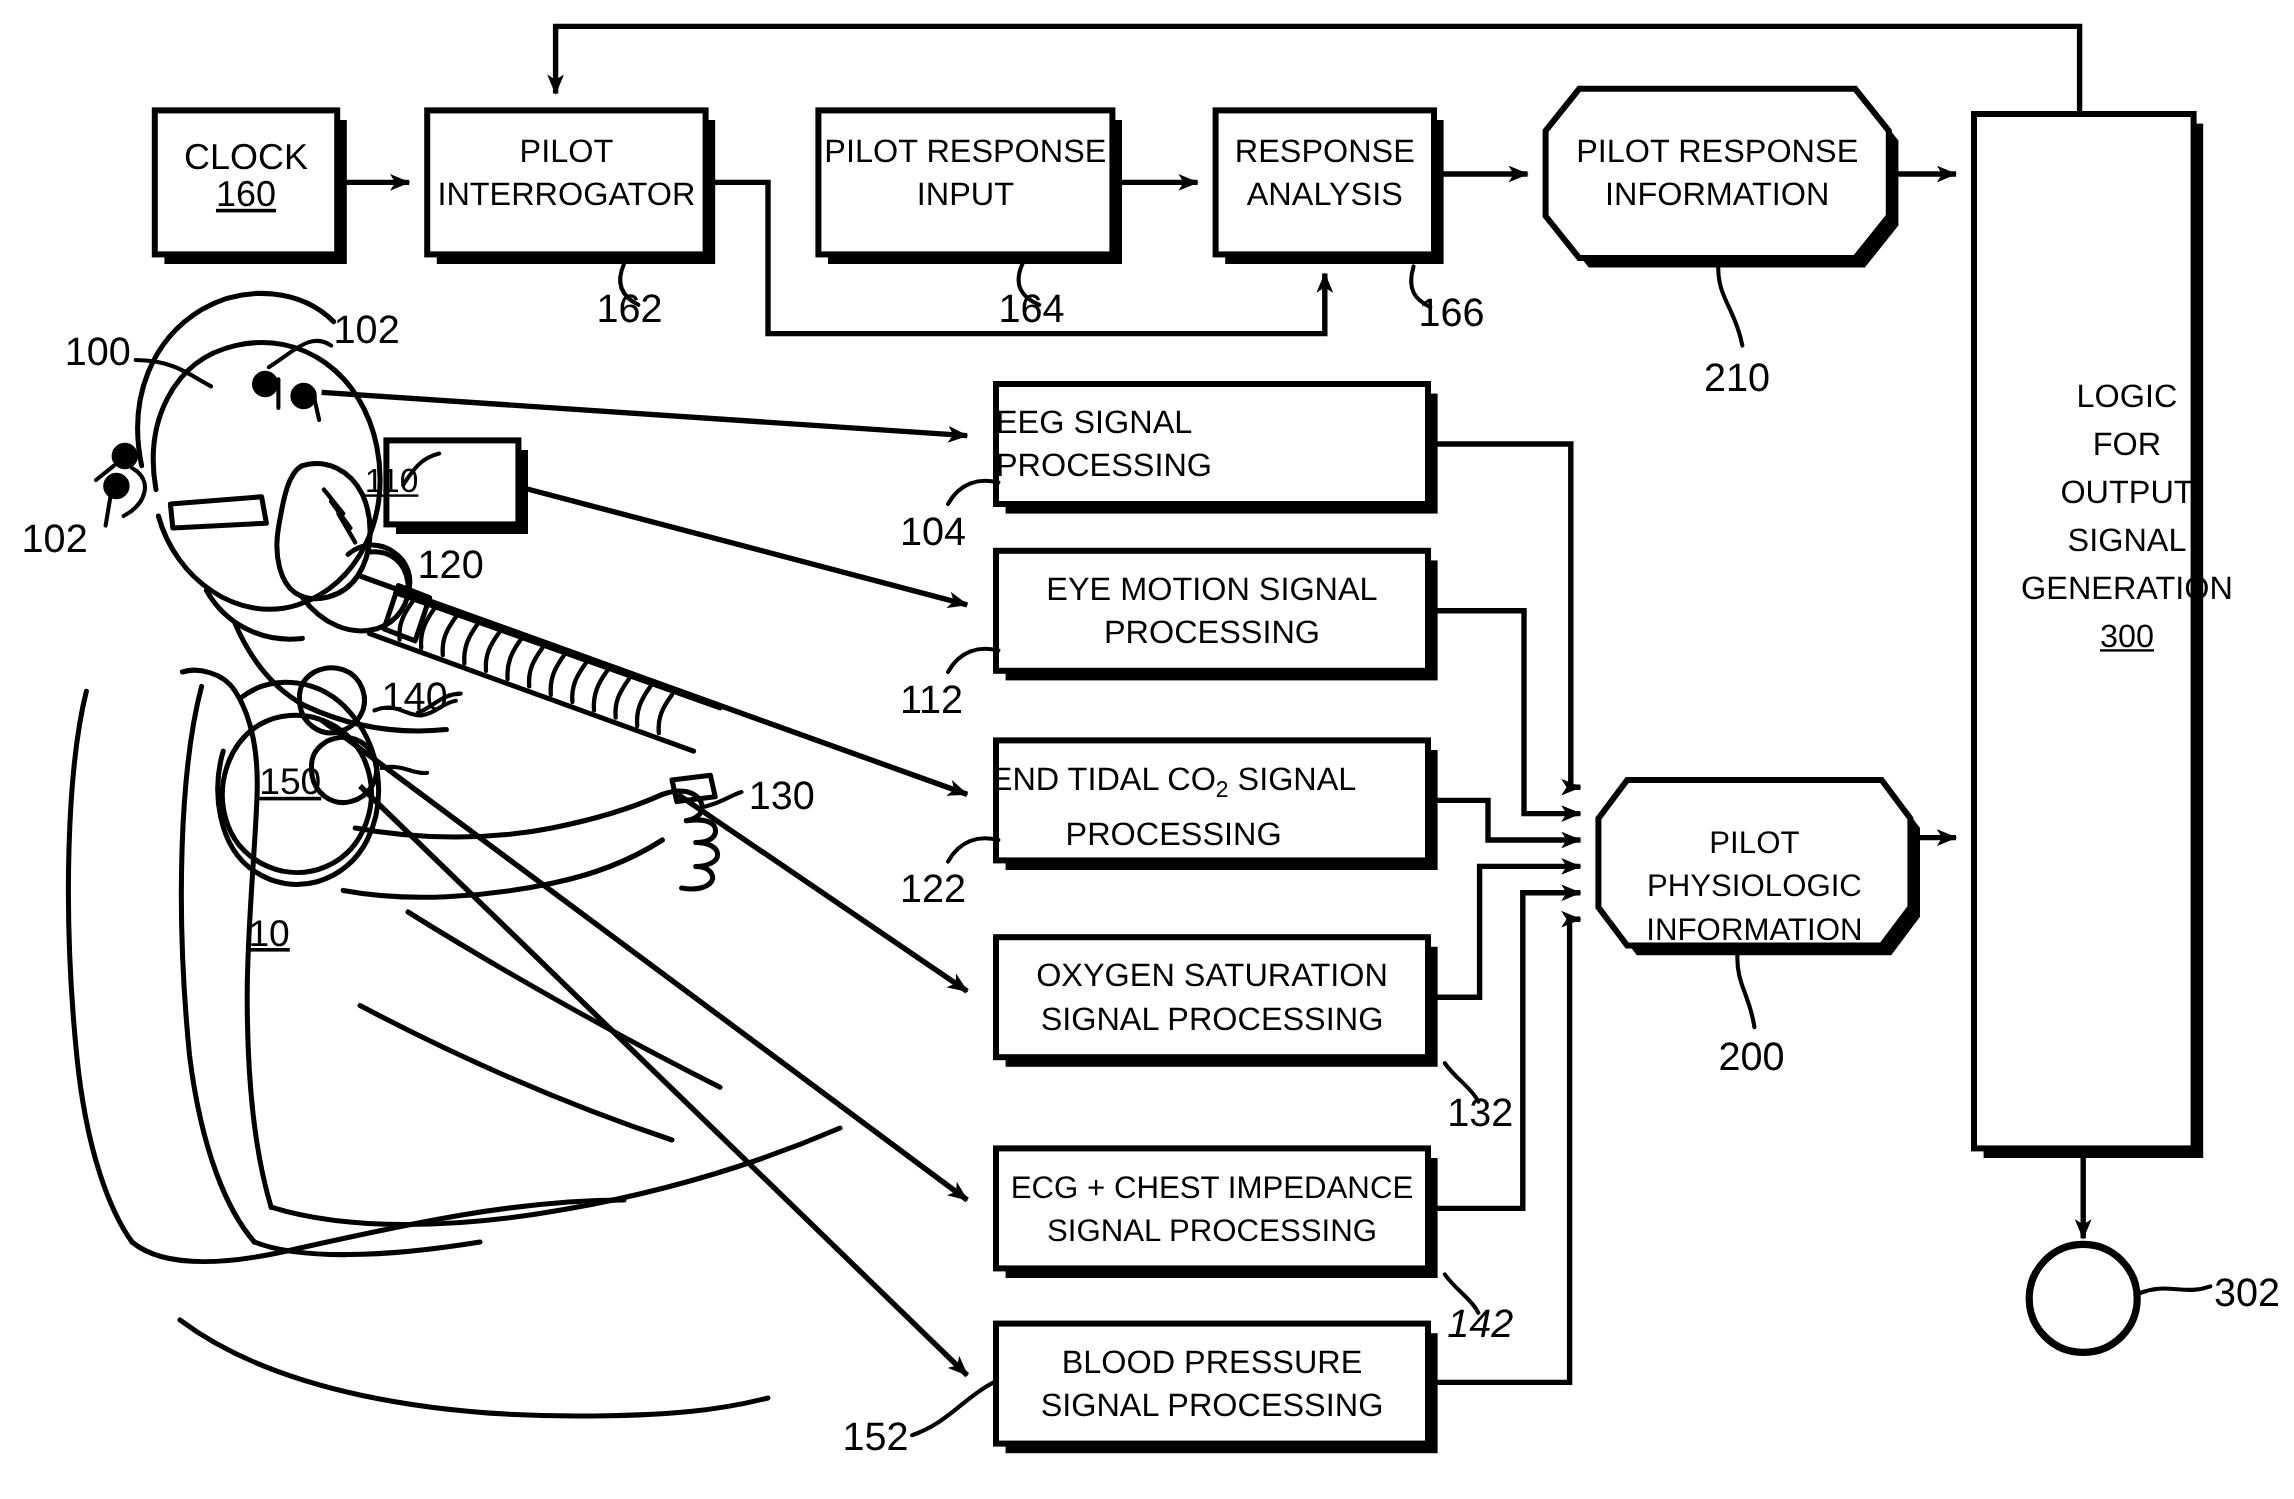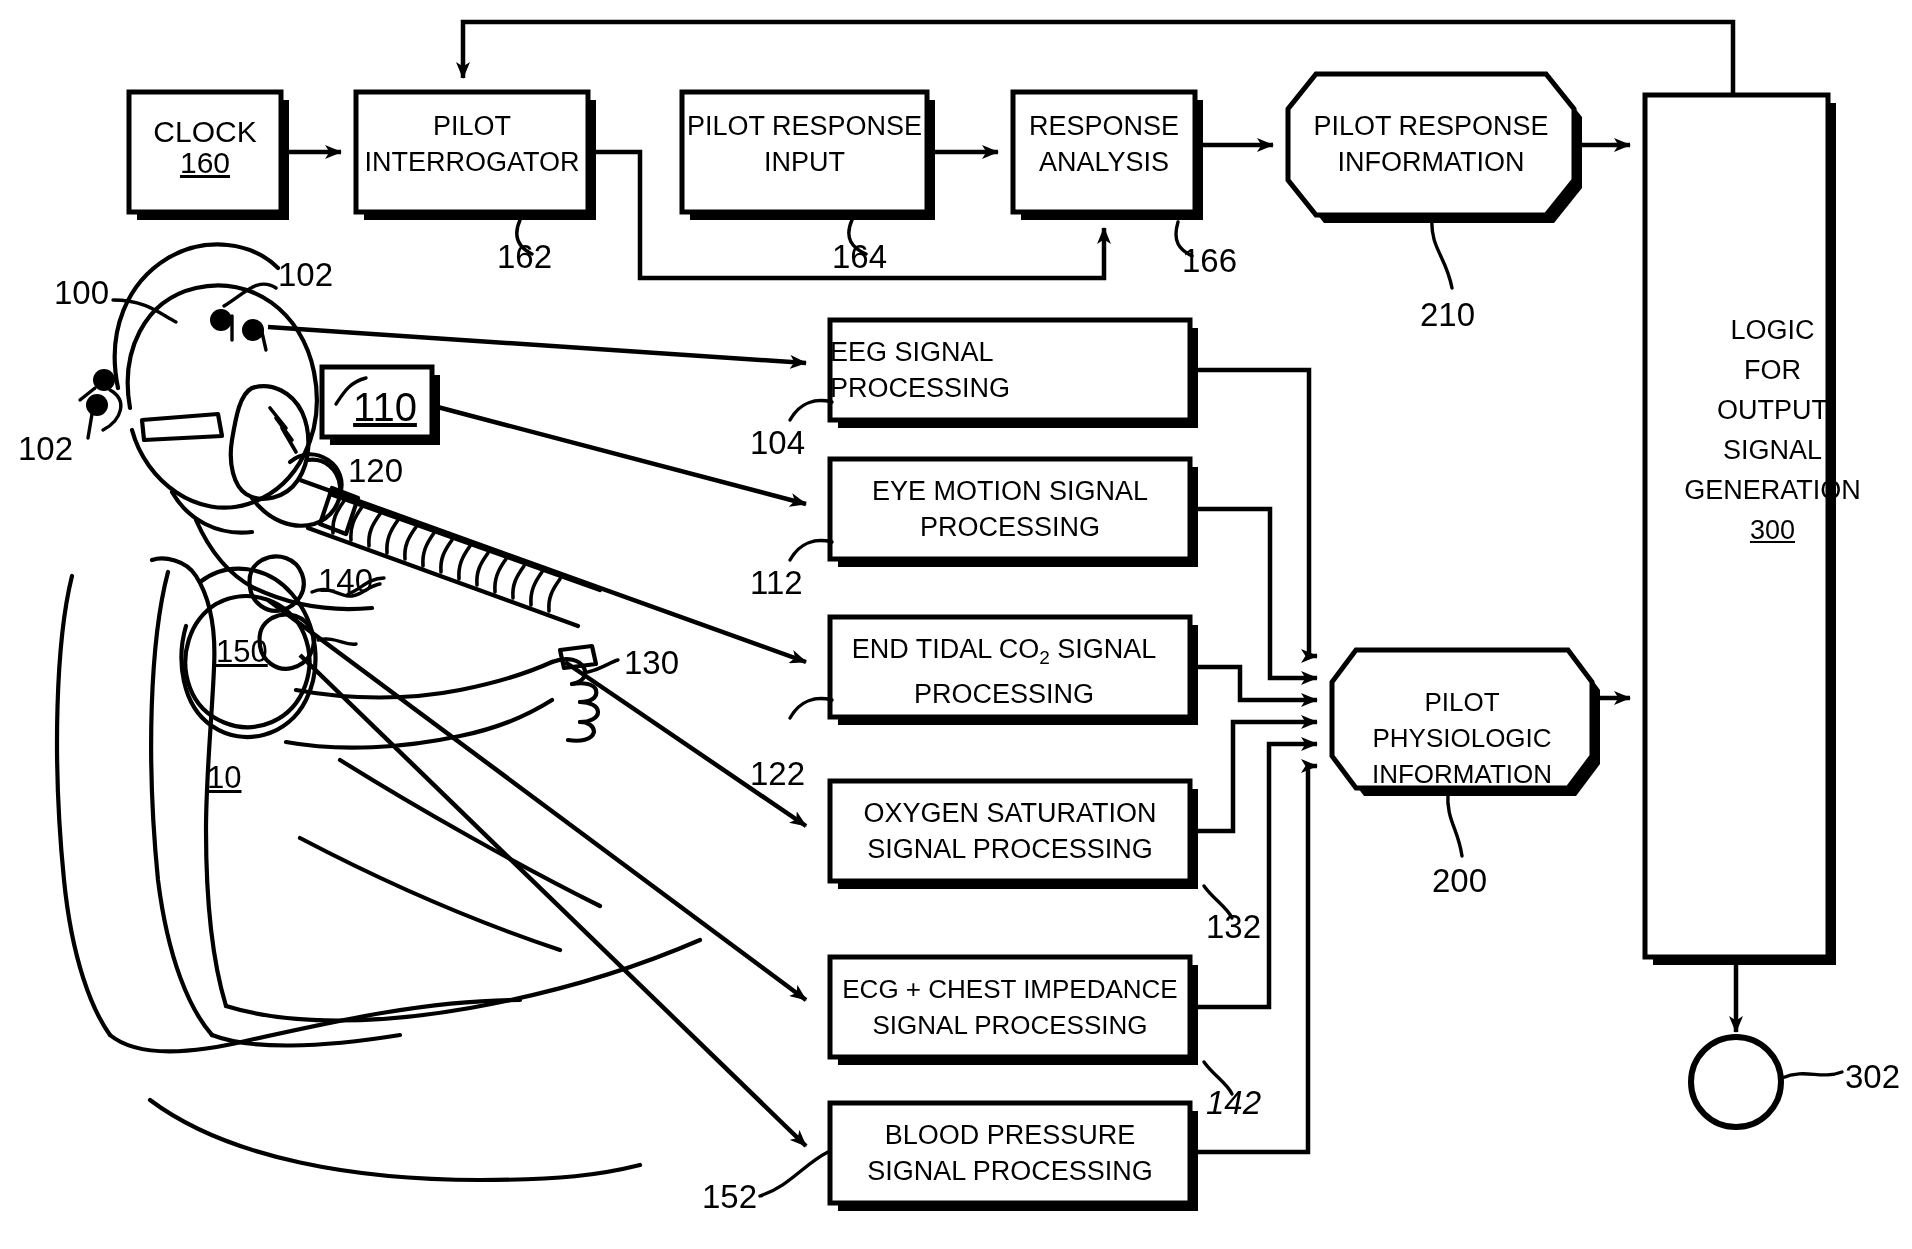--- a/index.html
+++ b/index.html
@@ -324,21 +324,21 @@
 <div style="position:absolute;left:830px;top:334px;width:360px;text-align:left;font-size:27px;line-height:36px;">
   <span>EEG SIGNAL</span><br>
   <span>PROCESSING</span>
 </div>
 
 <div style="position:absolute;left:830px;top:473px;width:360px;text-align:center;font-size:27px;line-height:36px;">
   <span>EYE MOTION SIGNAL</span><br>
   <span>PROCESSING</span>
 </div>
 
-<div style="position:absolute;left:824px;top:631px;width:360px;text-align:center;font-size:27px;line-height:36px;">
+<div style="position:absolute;left:798px;top:631px;width:360px;text-align:center;font-size:27px;line-height:36px;">
   <span>END TIDAL CO</span><sub style="font-size:19px;">2</sub><span> SIGNAL</span><br>
   <span>PROCESSING</span>
 </div>
 
 <div style="position:absolute;left:830px;top:795px;width:360px;text-align:center;font-size:27px;line-height:36px;">
   <span>OXYGEN SATURATION</span><br>
   <span>SIGNAL PROCESSING</span>
 </div>
 
 <div style="position:absolute;left:830px;top:971px;width:360px;text-align:center;font-size:26px;line-height:36px;">
@@ -349,34 +349,34 @@
 <div style="position:absolute;left:830px;top:1117px;width:360px;text-align:center;font-size:27px;line-height:36px;">
   <span>BLOOD PRESSURE</span><br>
   <span>SIGNAL PROCESSING</span>
 </div>
 
 <div style="position:absolute;left:1332px;top:684px;width:260px;text-align:center;font-size:26px;line-height:36px;">
   <span>PILOT PHYSIOLOGIC</span><br>
   <span>INFORMATION</span>
 </div>
 
-<div style="position:absolute;left:330px;top:385px;width:110px;text-align:center;font-size:40px;">
+<div style="position:absolute;left:304px;top:385px;width:110px;text-align:left;font-size:28px;">
   <span style="text-decoration:underline;">110</span>
 </div>
 
 <div style="position:absolute;left:497px;top:238px;font-size:33px;">162</div>
 <div style="position:absolute;left:832px;top:238px;font-size:33px;">164</div>
 <div style="position:absolute;left:1182px;top:242px;font-size:33px;">166</div>
 <div style="position:absolute;left:1420px;top:296px;font-size:33px;">210</div>
 <div style="position:absolute;left:1432px;top:862px;font-size:33px;">200</div>
 <div style="position:absolute;left:1845px;top:1058px;font-size:33px;">302</div>
 
 <div style="position:absolute;left:750px;top:424px;font-size:33px;">104</div>
 <div style="position:absolute;left:750px;top:564px;font-size:33px;">112</div>
-<div style="position:absolute;left:750px;top:722px;font-size:33px;margin-top:33px;">122</div>
+<div style="position:absolute;left:750px;top:722px;font-size:33px;">122</div>
 <div style="position:absolute;left:1206px;top:908px;font-size:33px;">132</div>
 <div style="position:absolute;left:1206px;top:1084px;font-size:33px;font-style:italic;">142</div>
 <div style="position:absolute;left:702px;top:1178px;font-size:33px;">152</div>
 
 <div style="position:absolute;left:54px;top:274px;font-size:33px;">100</div>
 <div style="position:absolute;left:278px;top:256px;font-size:33px;">102</div>
 <div style="position:absolute;left:18px;top:430px;font-size:33px;">102</div>
 <div style="position:absolute;left:348px;top:452px;font-size:33px;">120</div>
 <div style="position:absolute;left:624px;top:644px;font-size:33px;">130</div>
 <div style="position:absolute;left:318px;top:562px;font-size:33px;">140</div>

